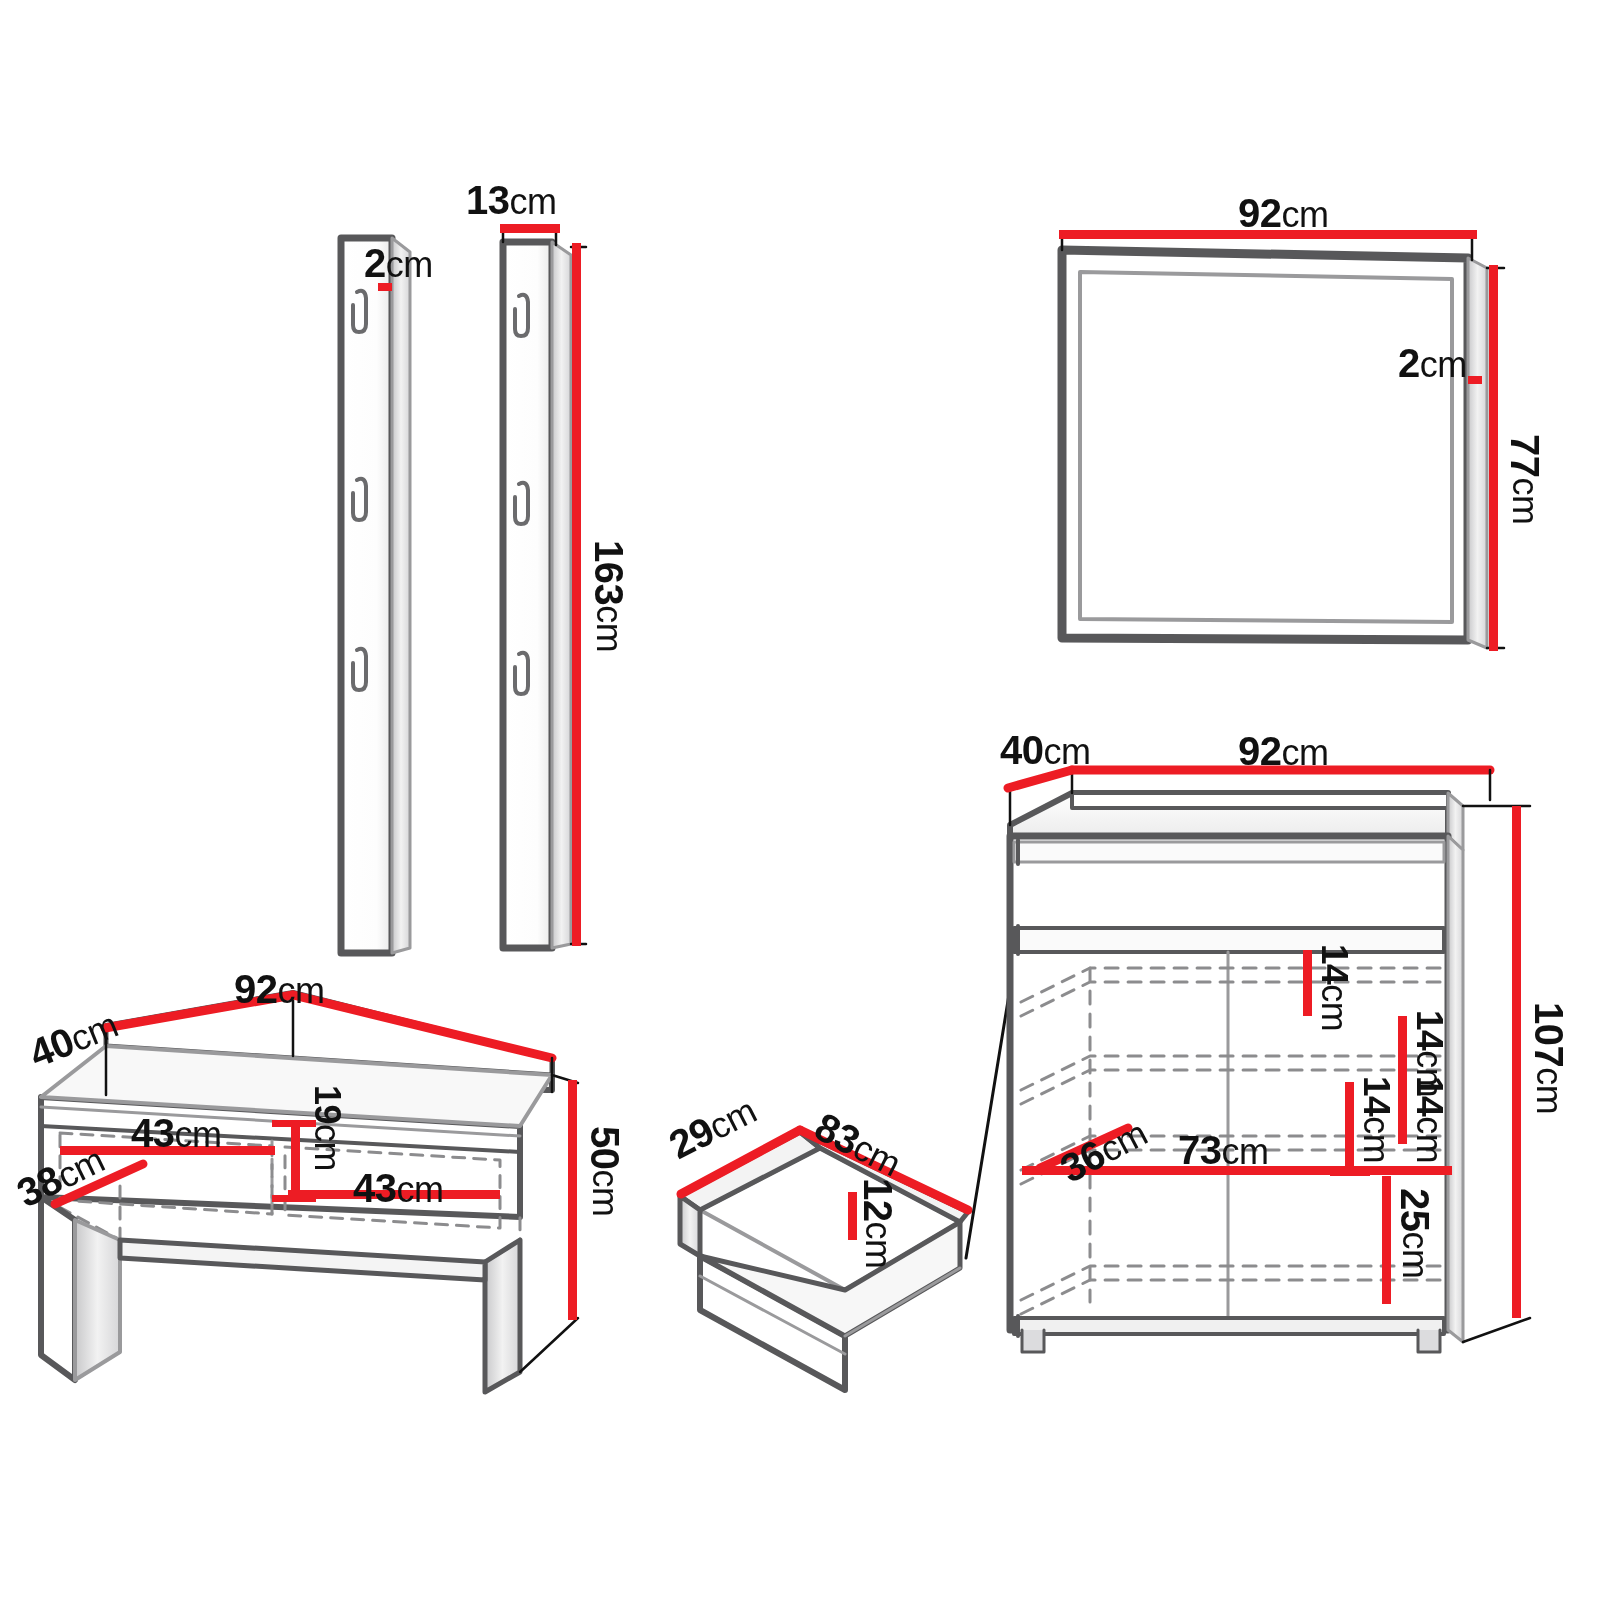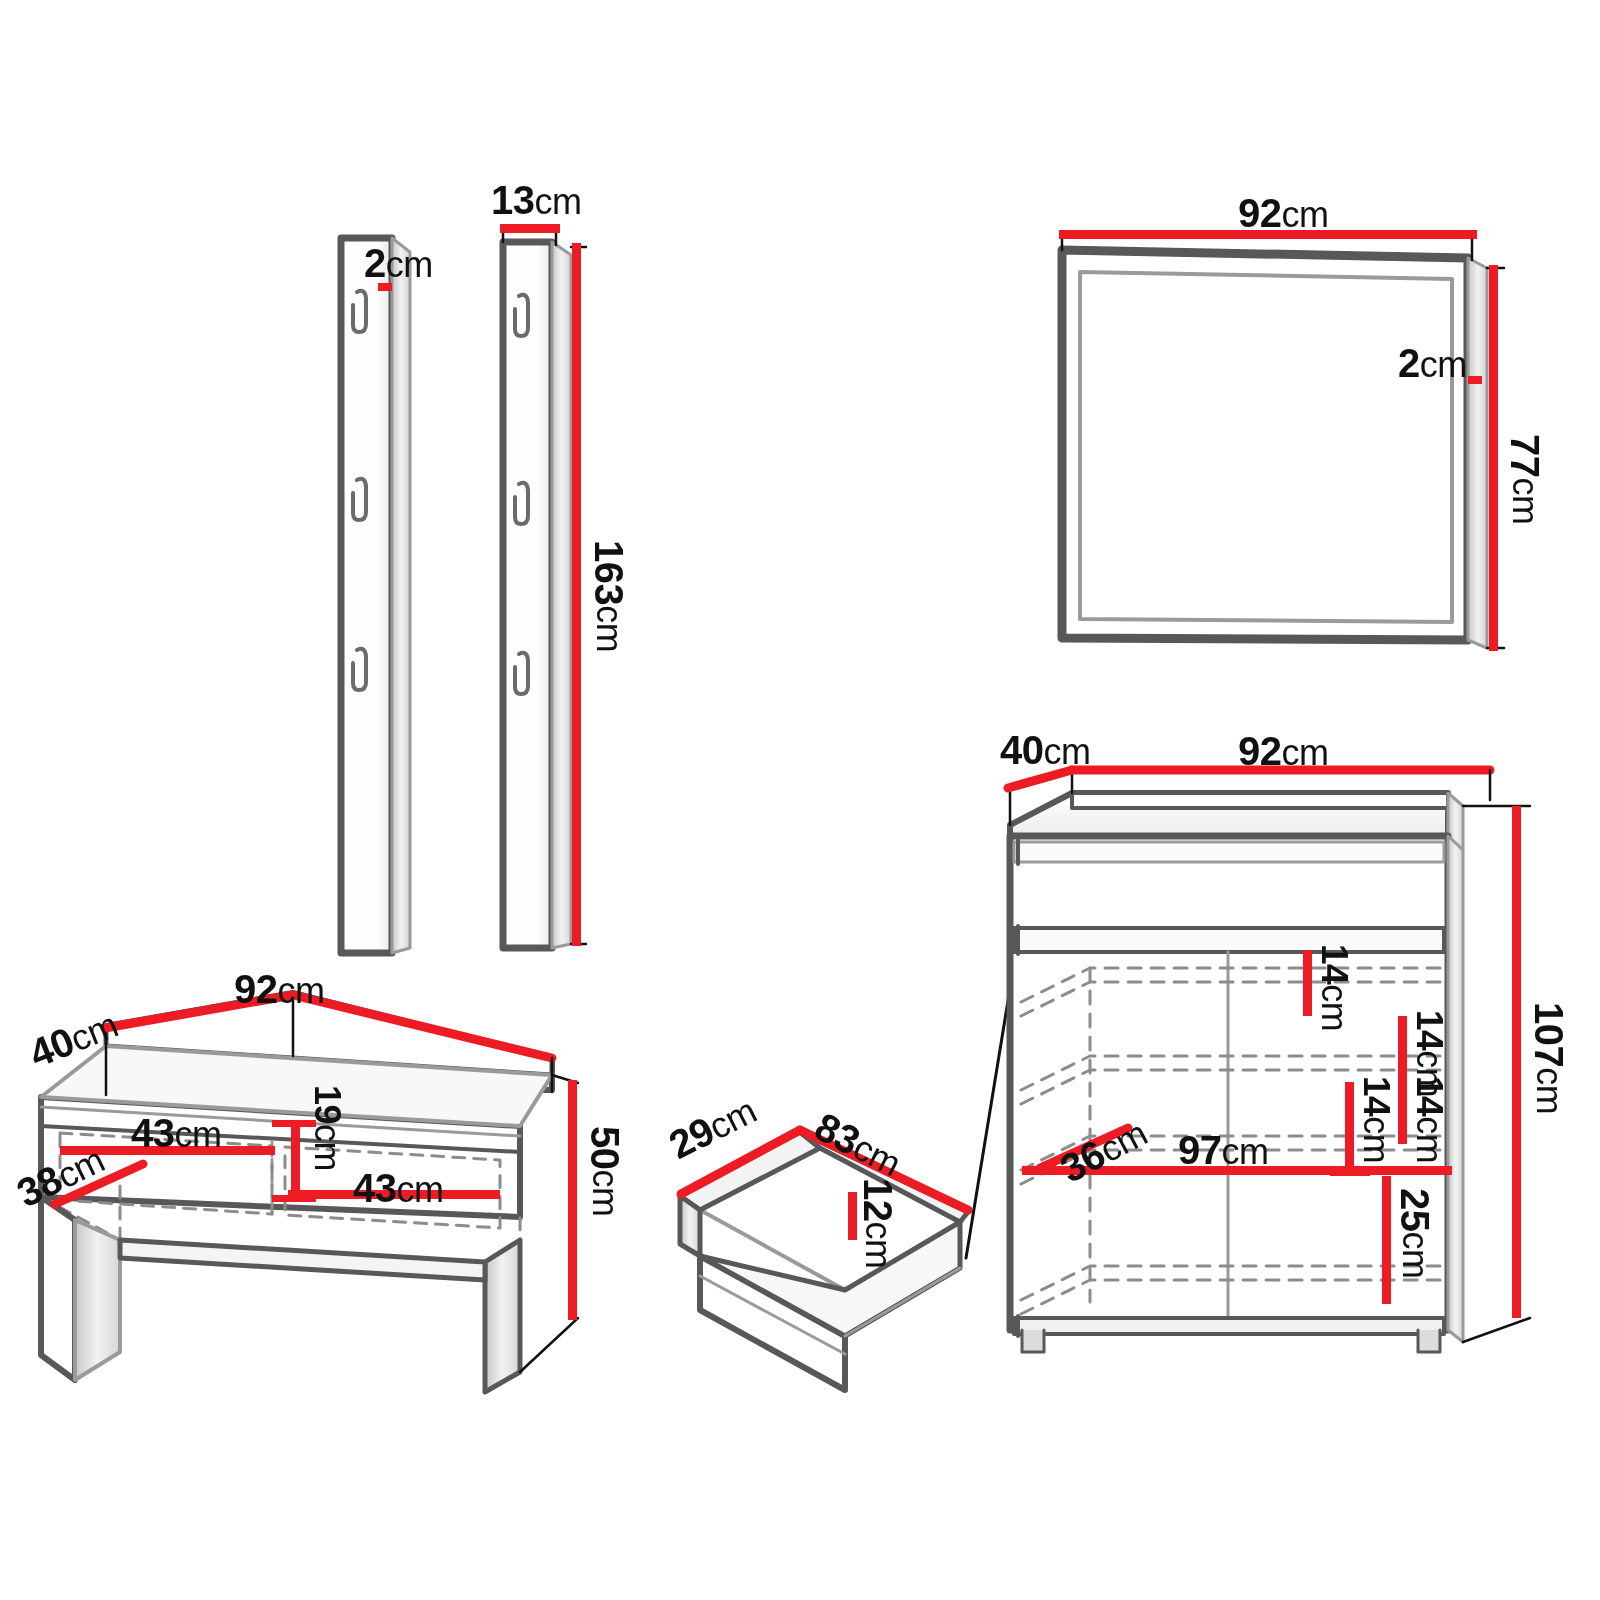--- a/index.html
+++ b/index.html
@@ -225,21 +225,21 @@
     <rect x="1512" y="806" width="9" height="512" fill="#ED1C24"></rect>
   </g>
 
   </g>
 </svg>
 
 <div class="dim-label" style="left:364px;top:241px;">
   <span>2</span><span class="u">cm</span>
 </div>
 
-<div class="dim-label" style="left:491px;top:178px;">
+<div class="dim-label" style="left:466px;top:178px;">
   <span>13</span><span class="u">cm</span>
 </div>
 <div class="dim-label l-v" style="left:586px;top:540px;">
   <span>163</span><span class="u">cm</span>
 </div>
 
 <div class="dim-label" style="left:1238px;top:191px;">
   <span>92</span><span class="u">cm</span>
 </div>
 <div class="dim-label" style="left:1398px;top:341px;">
@@ -296,21 +296,21 @@
 <div class="dim-label l-v" style="left:1408px;top:1076px;font-size:37px;">
   <span>14</span><span class="u">cm</span>
 </div>
 <div class="dim-label l-v" style="left:1355px;top:1076px;font-size:37px;">
   <span>14</span><span class="u">cm</span>
 </div>
 <div class="dim-label" style="left:1053px;top:1152px;transform:rotate(-28deg);">
   <span>36</span><span class="u">cm</span>
 </div>
 <div class="dim-label" style="left:1178px;top:1128px;">
-  <span>97</span><span class="u">cm</span>
+  <span>73</span><span class="u">cm</span>
 </div>
 <div class="dim-label l-v" style="left:1392px;top:1188px;">
   <span>25</span><span class="u">cm</span>
 </div>
 <div class="dim-label l-v" style="left:1526px;top:1002px;">
   <span>107</span><span class="u">cm</span>
 </div>
 
 </div>
 

